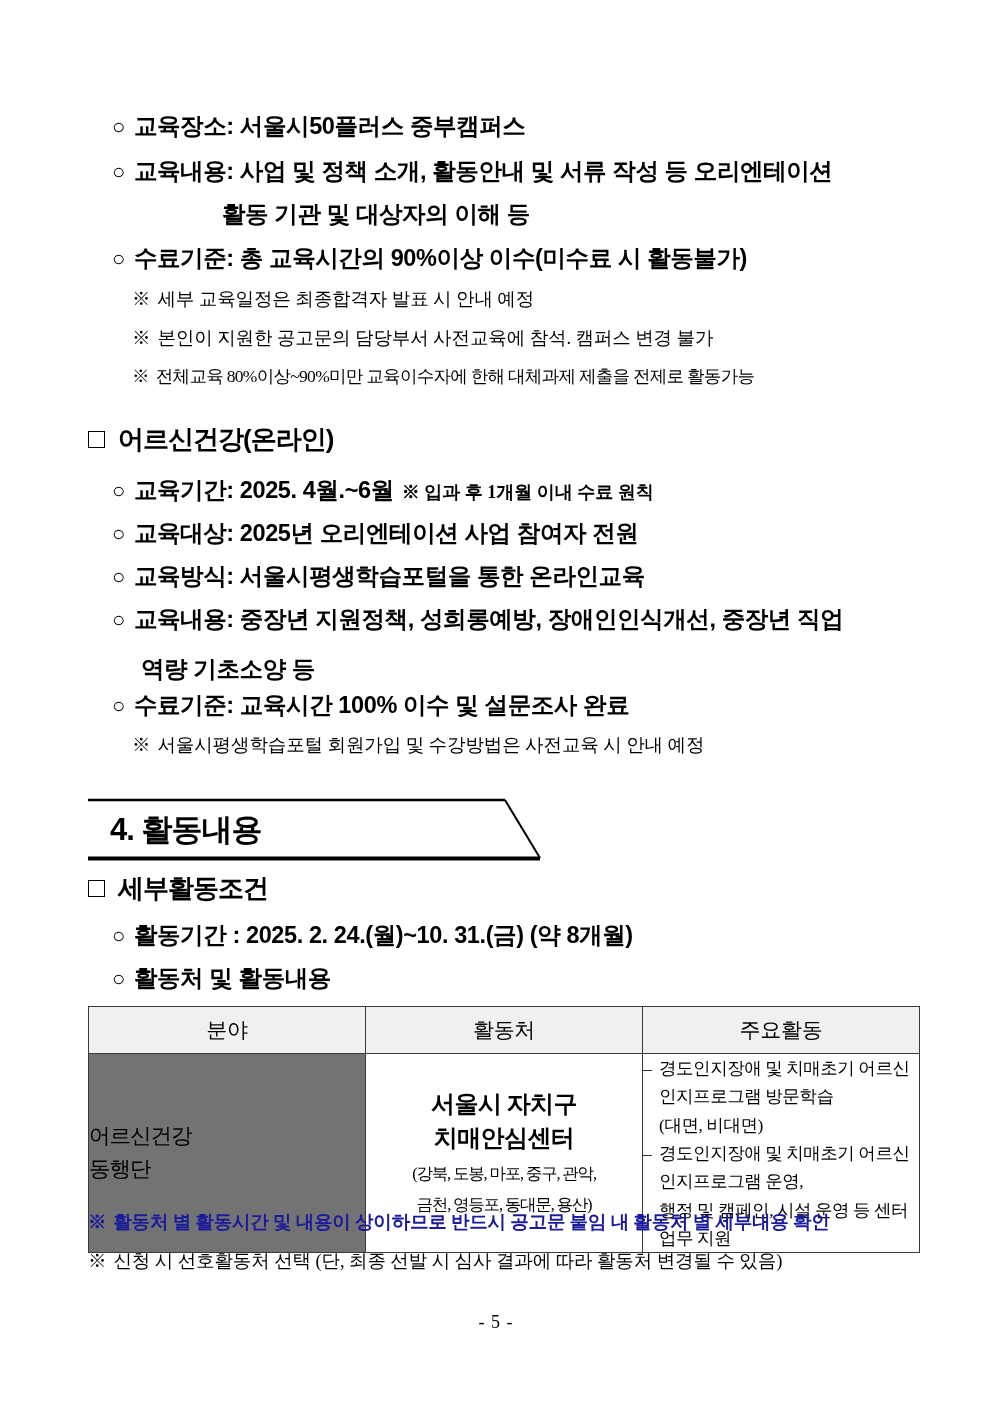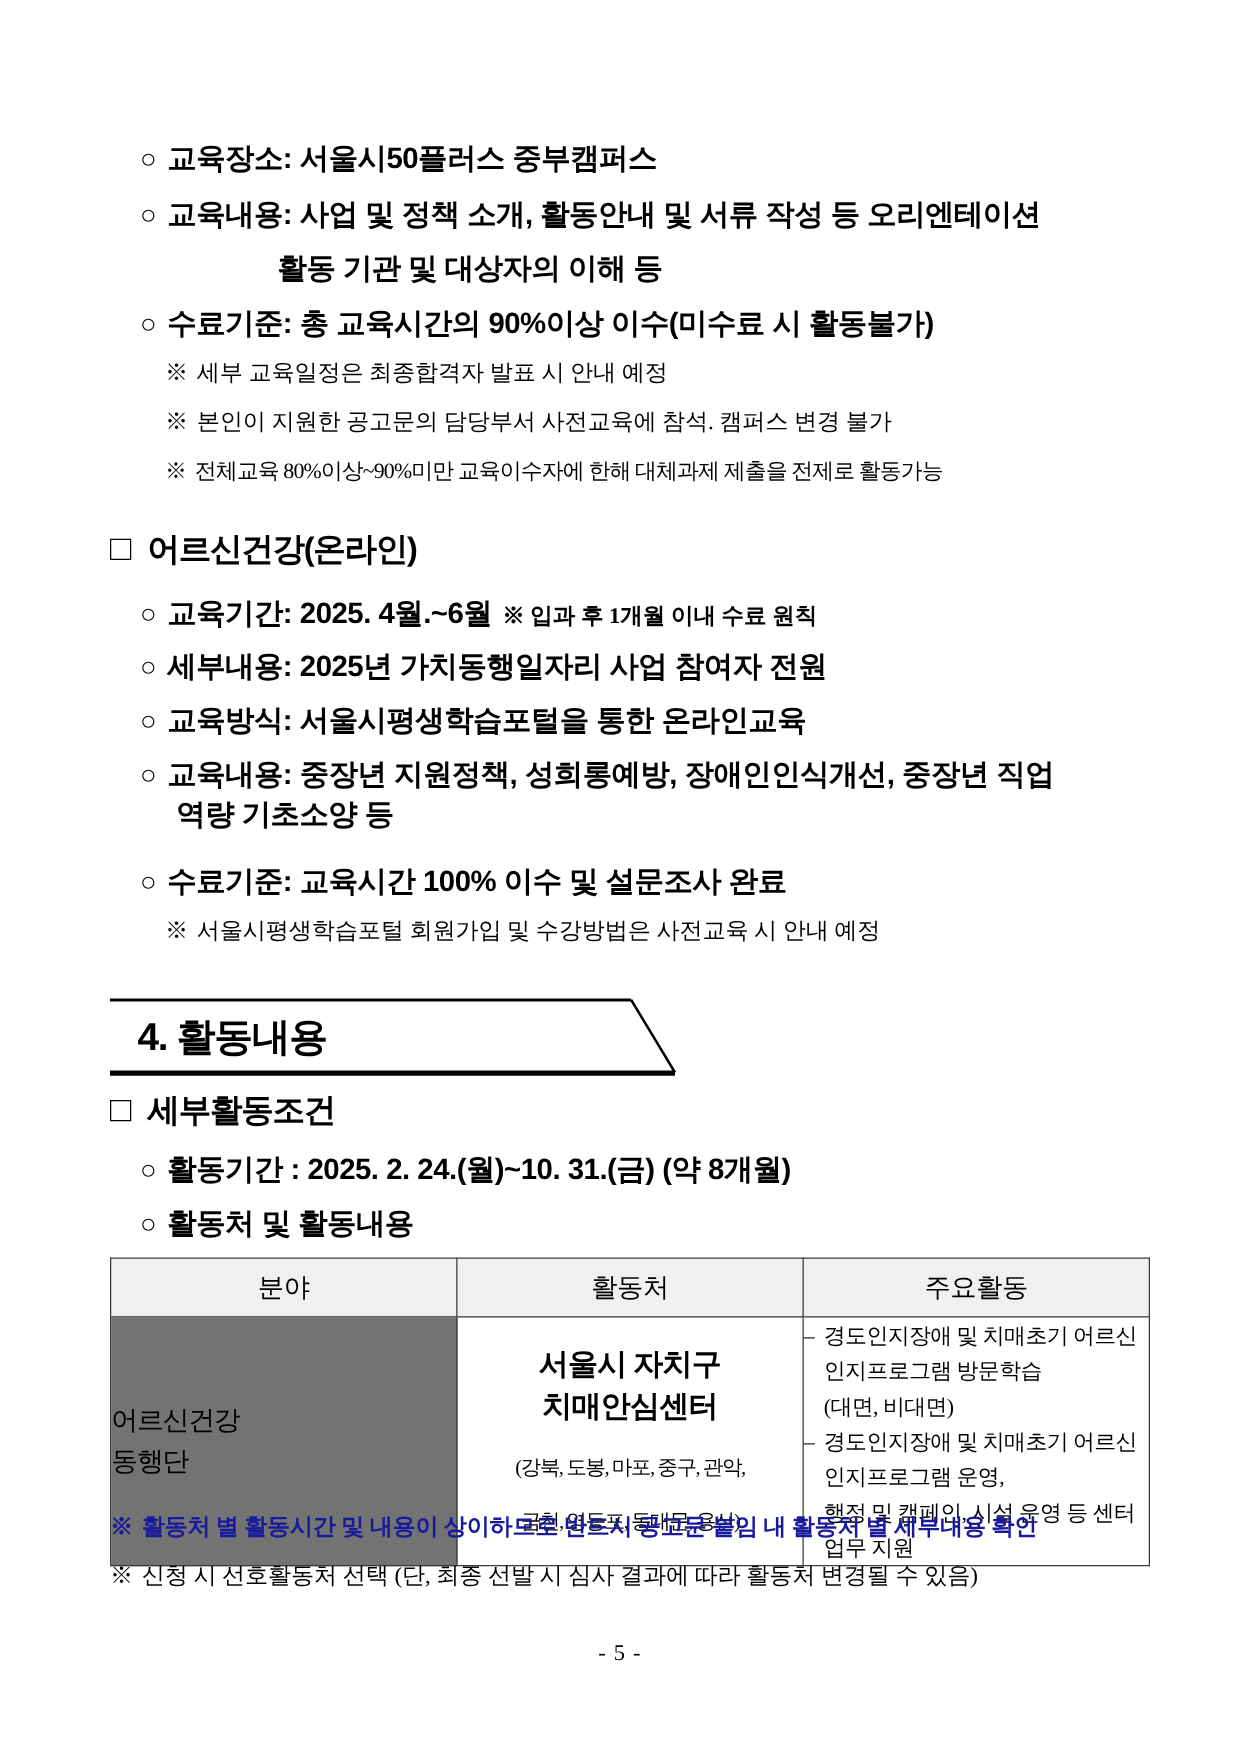--- a/index.html
+++ b/index.html
@@ -171,21 +171,21 @@
     font-weight: 700;
     font-size: 24px;
     letter-spacing: -0.6px;
     line-height: 1.42;
   }
   td.place .sub {
     font-family: "Liberation Serif", "DejaVu Serif", serif;
     font-size: 16.5px;
     letter-spacing: -1.2px;
     line-height: 1.62;
-    margin-top: 17px;
+    margin-top: 5px;
     white-space: nowrap;
   }
   td.acts {
     padding: 9px 6px 9px 10px;
     font-family: "Liberation Serif", "DejaVu Serif", serif;
     font-size: 17.5px;
     letter-spacing: -0.45px;
     line-height: 1.62;
   }
   td.acts .item {
@@ -257,34 +257,34 @@
   </div>
 
   <div class="row bullet-line" style="left:112px; top:479px;">
     <span class="mark">○</span>
     <span>교육기간: 2025. 4월.~6월</span>
     <span class="inline-note">※ 입과 후 1개월 이내 수료 원칙</span>
   </div>
 
   <div class="row bullet-line" style="left:112px; top:522px;">
     <span class="mark">○</span>
-    <span>세부내용: 2025년 가치동행일자리 사업 참여자 전원</span>
+    <span>교육대상: 2025년 오리엔테이션 사업 참여자 전원</span>
   </div>
 
   <div class="row bullet-line" style="left:112px; top:565px;">
     <span class="mark">○</span>
     <span>교육방식: 서울시평생학습포털을 통한 온라인교육</span>
   </div>
 
   <div class="row bullet-line" style="left:112px; top:608px;">
     <span class="mark">○</span>
     <span>교육내용: 중장년 지원정책, 성희롱예방, 장애인인식개선, 중장년 직업</span>
   </div>
 
-  <div class="row cont-line" style="left:141px; top:640px;">
+  <div class="row cont-line" style="left:141px; top:658px;">
     <span>역량 기초소양 등</span>
   </div>
 
   <div class="row bullet-line" style="left:112px; top:694px;">
     <span class="mark">○</span>
     <span>수료기준: 교육시간 100% 이수 및 설문조사 완료</span>
   </div>
 
   <div class="row note-line" style="left:132px; top:736px;">
     <span class="mark">※</span>

